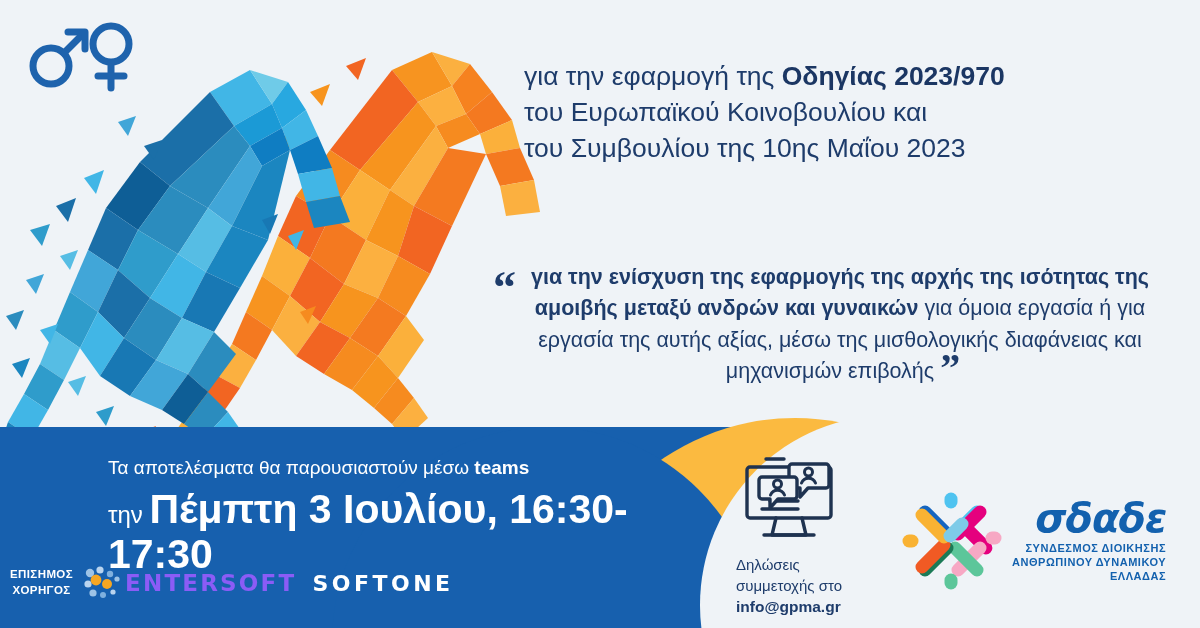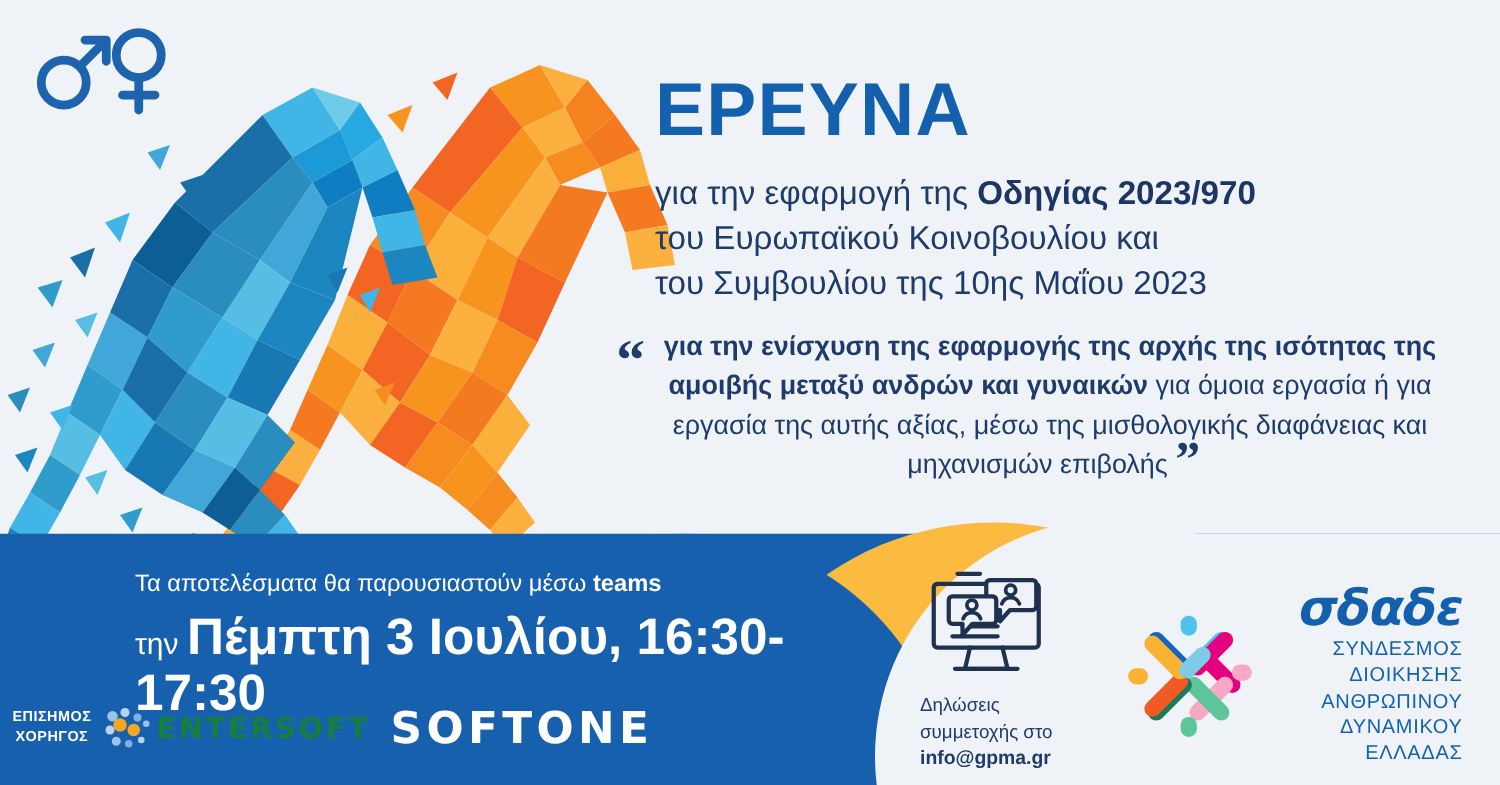--- a/index.html
+++ b/index.html
@@ -77,44 +77,44 @@
 
   
   .sponsors{position:absolute;left:10px;top:558px;width:420px;height:50px;
             display:flex;align-items:center;}
   .sponsor-label{
     color:#ffffff;font-size:11.5px;font-weight:bold;line-height:1.35;
     letter-spacing:.4px;width:86px;text-align:center;
   }
   .entersoft{display:flex;align-items:center;margin-left:6px;}
   .es-dots{width:44px;height:36px;margin-right:2px;}
-  .es-word{color:#15803d;font-size:23px;font-weight:bold;letter-spacing:2.2px;
+  .es-word{color:#8b5cf6;font-size:23px;font-weight:bold;letter-spacing:2.2px;
            font-family:"DejaVu Sans",sans-serif;}
-  .softone{color:#ffffff;font-size:35px;font-weight:bold;letter-spacing:3.5px;
+  .softone{color:#ffffff;font-size:22px;font-weight:bold;letter-spacing:3.5px;
            margin-left:16px;font-family:"DejaVu Sans",sans-serif;}
 
   
   .declare{position:absolute;left:732px;top:455px;width:170px;}
   .monitor{width:106px;height:92px;margin:0 auto 8px 4px;display:block;}
   .declare-text{
     color:#1e3c6b;font-size:15px;line-height:1.38;margin:0;padding-left:4px;
   }
   .declare-text b{font-weight:bold;font-size:15.5px;}
 
   
   .sdade{position:absolute;left:900px;top:486px;width:270px;height:110px;
          display:flex;align-items:center;}
   .pinwheel{width:102px;height:102px;flex:0 0 auto;}
   .sdade-txt{margin-left:10px;text-align:right;}
   .sdade-word{
     color:#1361ae;font-size:40px;font-weight:bold;line-height:.95;
     font-style:italic;font-family:"DejaVu Sans",sans-serif;letter-spacing:-1px;
   }
   .sdade-sub{
-    color:#1361ae;font-size:16px;font-weight:normal;line-height:1.3;
+    color:#1361ae;font-size:11px;font-weight:bold;line-height:1.3;
     letter-spacing:.55px;margin-top:4px;
   }
 </style>
 </head>
 <body>
 
 <div id="poster">
 
   <svg class="gender-icons" viewBox="0 0 120 80">
     <g fill="none" stroke="#1e63ad" stroke-width="7" stroke-linecap="round">
@@ -241,21 +241,20 @@
         <polygon points="40,404 58,398 50,418" fill="#41b6e6"></polygon>
         <polygon points="144,116 162,110 154,130" fill="#1b6fa8"></polygon>
         <polygon points="118,92 136,86 128,106" fill="#41a6d8"></polygon>
         <polygon points="262,190 278,184 270,204" fill="#1878b4"></polygon>
         <polygon points="288,206 304,200 296,220" fill="#41b6e6"></polygon>
       </g>
     </g>
   </svg>
 
   <div class="rightcol">
-    <h1 class="title">ΕΡΕΥΝΑ</h1>
     <p class="subtitle"><span>για την εφαρμογή της </span><b>Οδηγίας 2023/970</b></p>
     <p class="subtitle">του Ευρωπαϊκού Κοινοβουλίου και</p>
     <p class="subtitle">του Συμβουλίου της 10ης Μαΐου 2023</p>
   </div>
 
   <div class="quoteblock">
     <span class="qmark qopen">“</span>
     <p class="quotetext"><b>για την ενίσχυση της εφαρμογής της αρχής της ισότητας της αμοιβής μεταξύ ανδρών και γυναικών</b><span> για όμοια εργασία ή για εργασία της αυτής αξίας, μέσω της μισθολογικής διαφάνειας και μηχανισμών επιβολής</span><span class="qmark qclose">”</span></p>
   </div>
 

